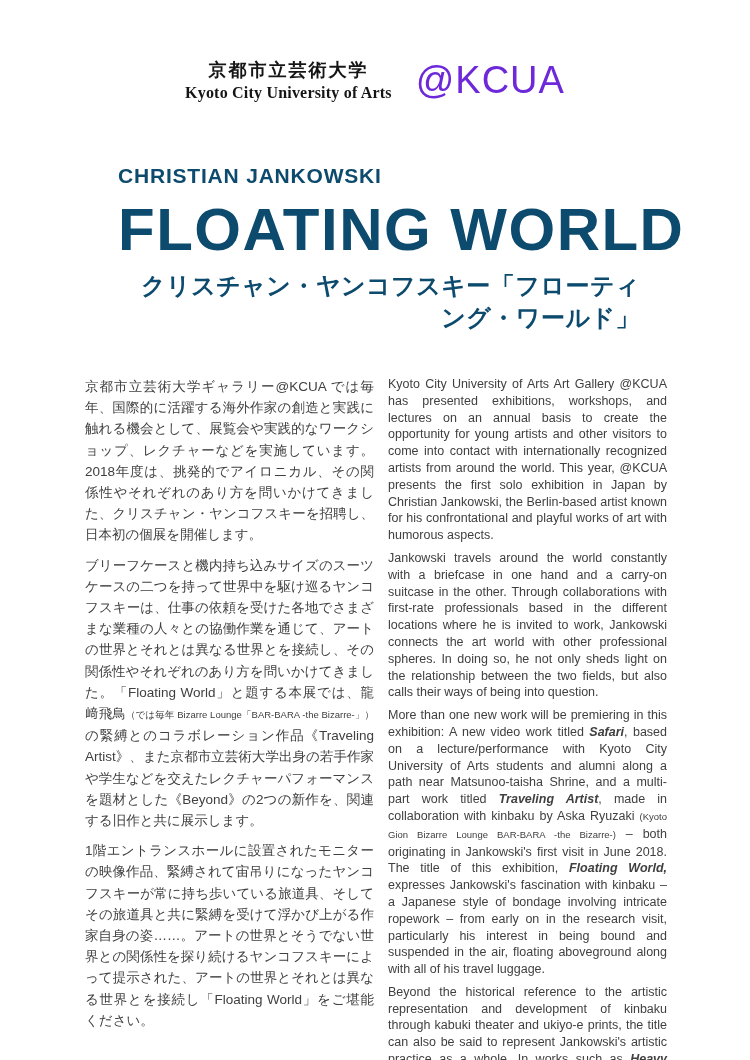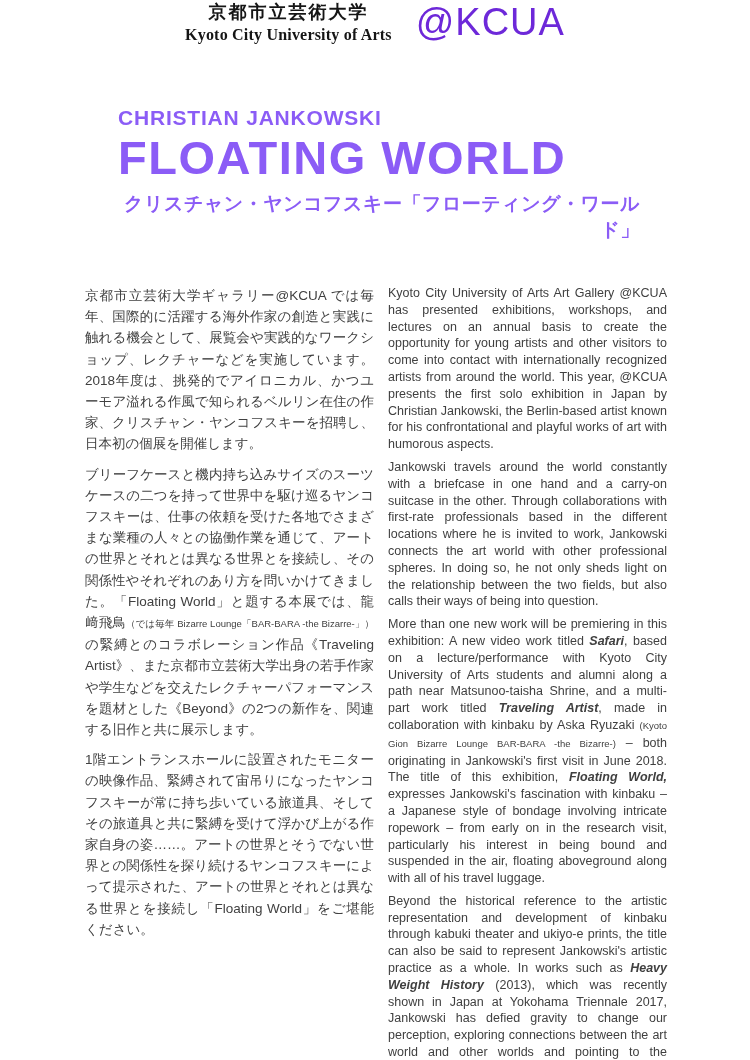--- a/index.html
+++ b/index.html
@@ -7,20 +7,21 @@
     width: 750px; height: 1060px;
     background: #ffffff;
     font-family: "Liberation Sans", "DejaVu Sans", sans-serif;
     color: #404040;
     overflow: hidden;
     position: relative;
   }
 
   
   .header {
+    margin-top: 58px;
     display: flex;
     justify-content: center;
     align-items: center;
     gap: 24px;
   }
   .logo-unit { text-align: center; color: #151515; }
   .logo-kanji {
     font-family: "DejaVu Serif", "Liberation Serif", serif;
     font-weight: bold;
     font-size: 18px;
@@ -37,37 +38,37 @@
     font-size: 38px;
     font-weight: 300;
     letter-spacing: 1px;
     color: #6d28d9;
   }
 
   
   .title-block {
     margin: 62px 0 0 118px;
     width: 522px;
-    color: #8b5cf6;
+    color: #0c4a6e;
   }
   .artist-name {
     font-size: 21px;
     font-weight: bold;
     letter-spacing: 0.8px;
   }
   .main-title {
-    font-size: 47px;
+    font-size: 60px;
     font-weight: bold;
     letter-spacing: 1.5px;
     line-height: 1.0;
-    margin-top: 4px;
+    margin-top: 12px;
     white-space: nowrap;
   }
   .subtitle-ja {
-    font-size: 19px;
+    font-size: 24px;
     font-weight: bold;
     text-align: right;
     margin-top: 10px;
     letter-spacing: 0.5px;
   }
 
   
   .columns {
     margin: 42px 0 0 85px;
     width: 582px;
@@ -102,21 +103,21 @@
 </div>
 
 <div class="title-block">
   <div class="artist-name">CHRISTIAN JANKOWSKI</div>
   <div class="main-title">FLOATING WORLD</div>
   <div class="subtitle-ja">クリスチャン・ヤンコフスキー「フローティング・ワールド」</div>
 </div>
 
 <div class="columns">
   <div class="col col-ja">
-      <p><span>京都市立芸術大学ギャラリー@KCUA では毎年、国際的に活躍する海外作家の創造と実践に触れる機会として、展覧会や実践的なワークショップ、レクチャーなどを実施しています。2018年度は、挑発的でアイロニカル、かつユーモア溢れる作風で知られるベルリン在住の作家、クリスチャン・ヤンコフスキーを招聘し、日本初の個展を開催します。</span></p>
+      <p><span>京都市立芸術大学ギャラリー@KCUA では毎年、国際的に活躍する海外作家の創造と実践に触れる機会として、展覧会や実践的なワークショップ、レクチャーなどを実施しています。2018年度は、挑発的でアイロニカル、その関係性やそれぞれのあり方を問いかけてきました、クリスチャン・ヤンコフスキーを招聘し、日本初の個展を開催します。</span></p>
       <p><span>ブリーフケースと機内持ち込みサイズのスーツケースの二つを持って世界中を駆け巡るヤンコフスキーは、仕事の依頼を受けた各地でさまざまな業種の人々との協働作業を通じて、アートの世界とそれとは異なる世界とを接続し、その関係性やそれぞれのあり方を問いかけてきました。「Floating World」と題する本展では、龍﨑飛鳥</span><span class="seg-sm">（では毎年 Bizarre Lounge「BAR-BARA -the Bizarre-」）</span><span>の緊縛とのコラボレーション作品《Traveling Artist》、また京都市立芸術大学出身の若手作家や学生などを交えたレクチャーパフォーマンスを題材とした《Beyond》の2つの新作を、関連する旧作と共に展示します。</span></p>
       <p><span>1階エントランスホールに設置されたモニターの映像作品、緊縛されて宙吊りになったヤンコフスキーが常に持ち歩いている旅道具、そしてその旅道具と共に緊縛を受けて浮かび上がる作家自身の姿……。アートの世界とそうでない世界との関係性を探り続けるヤンコフスキーによって提示された、アートの世界とそれとは異なる世界とを接続し「Floating World」をご堪能ください。</span></p>
     </div>
   <div class="col col-en">
       <p><span>Kyoto City University of Arts Art Gallery @KCUA has presented exhibitions, workshops, and lectures on an annual basis to create the opportunity for young artists and other visitors to come into contact with internationally recognized artists from around the world. This year, @KCUA presents the first solo exhibition in Japan by Christian Jankowski, the Berlin-based artist known for his confrontational and playful works of art with humorous aspects.</span></p>
       <p><span>Jankowski travels around the world constantly with a briefcase in one hand and a carry-on suitcase in the other. Through collaborations with first-rate professionals based in the different locations where he is invited to work, Jankowski connects the art world with other professional spheres. In doing so, he not only sheds light on the relationship between the two fields, but also calls their ways of being into question.</span></p>
       <p><span>More than one new work will be premiering in this exhibition: A new video work titled </span><span class="seg-i">Safari</span><span>, based on a lecture/performance with Kyoto City University of Arts students and alumni along a path near Matsunoo-taisha Shrine, and a multi-part work titled </span><span class="seg-i">Traveling Artist</span><span>, made in collaboration with kinbaku by Aska Ryuzaki </span><span class="seg-sm">(Kyoto Gion Bizarre Lounge BAR-BARA -the Bizarre-)</span><span> – both originating in Jankowski's first visit in June 2018. The title of this exhibition, </span><span class="seg-i">Floating World,</span><span> expresses Jankowski's fascination with kinbaku – a Japanese style of bondage involving intricate ropework – from early on in the research visit, particularly his interest in being bound and suspended in the air, floating aboveground along with all of his travel luggage.</span></p>
       <p><span>Beyond the historical reference to the artistic representation and development of kinbaku through kabuki theater and ukiyo-e prints, the title can also be said to represent Jankowski's artistic practice as a whole. In works such as </span><span class="seg-i">Heavy Weight History</span><span> (2013), which was recently shown in Japan at Yokohama Triennale 2017, Jankowski has defied gravity to change our perception, exploring connections between the art world and other worlds and pointing to the possibility of new worlds beyond the limits of our consciousness. @KCUA invites you to see how Jankowski's new ideas have been realized in this exhibition.</span></p>
     </div>
 </div>

